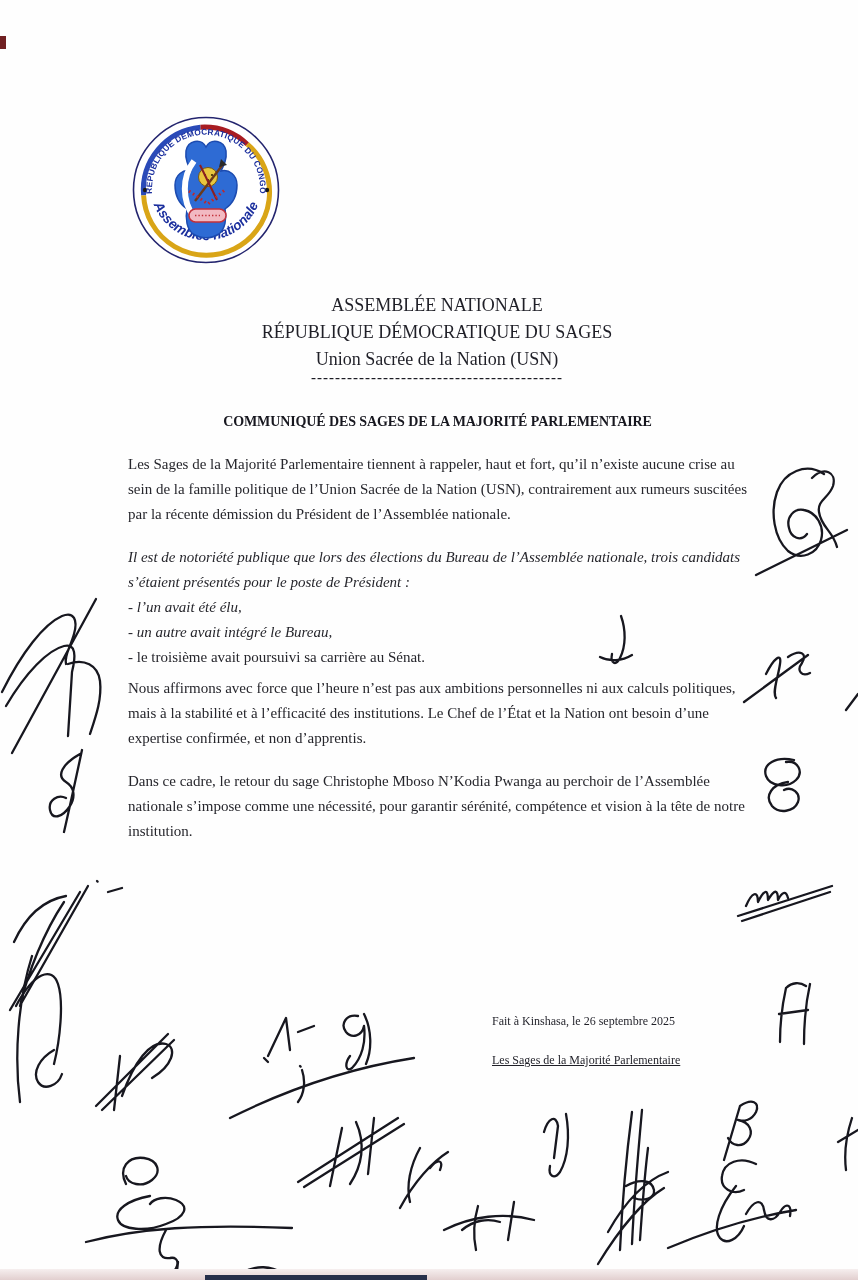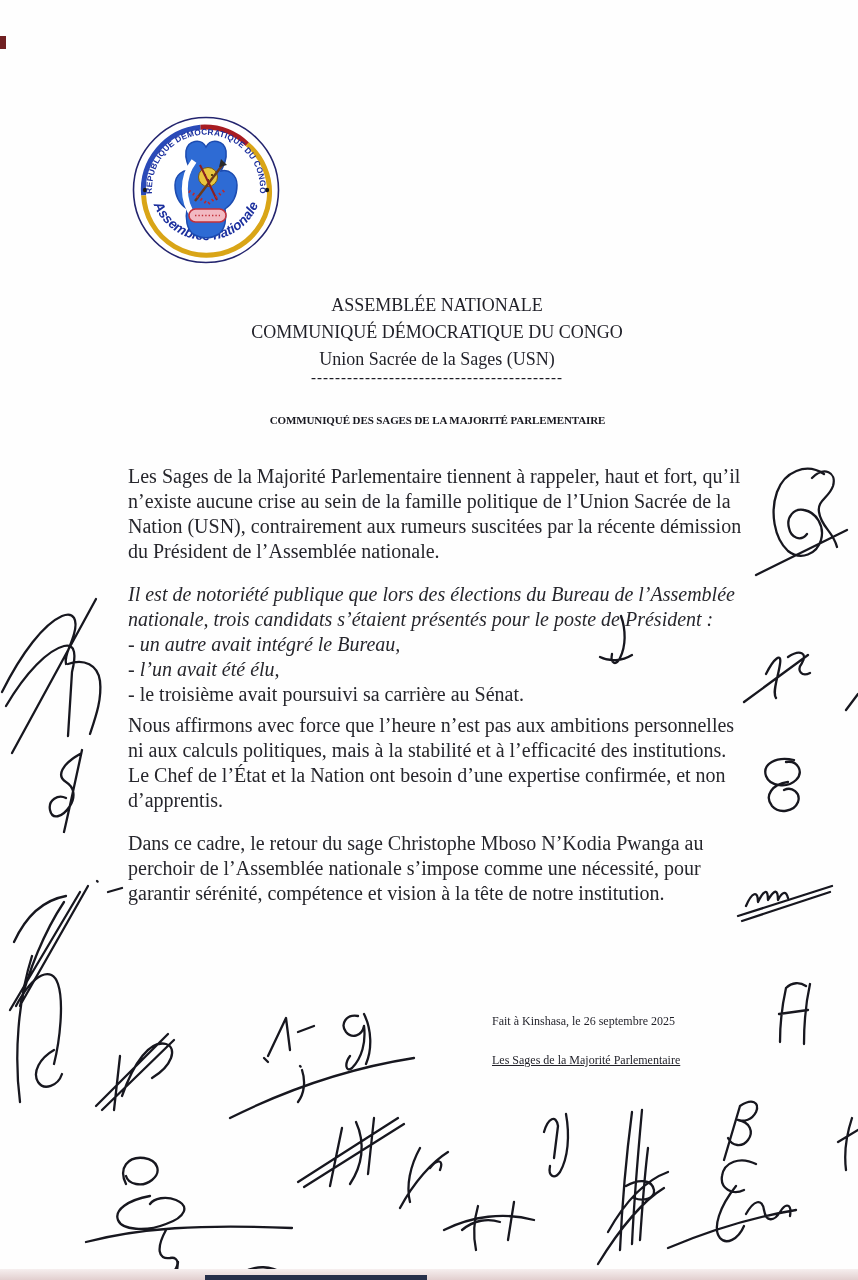--- a/index.html
+++ b/index.html
@@ -9,23 +9,23 @@
     font-family:"Liberation Serif","DejaVu Serif",serif;
     color:#26262c;
   }
   .scan-mark-red{position:absolute;left:0;top:36px;width:6px;height:13px;background:#702022;}
   .seal{position:absolute;left:131px;top:107px;}
   .hdr{position:absolute;left:127px;top:292px;width:620px;text-align:center;
        font-size:18px;line-height:27px;color:#1f1f27;}
   .sep{position:absolute;left:127px;top:369px;width:620px;text-align:center;
        font-size:15px;font-weight:bold;letter-spacing:1px;color:#1c1c24;}
   .doc-title{position:absolute;left:110px;top:414px;width:655px;text-align:center;
-       font-size:11px;font-weight:bold;letter-spacing:-0.1px;color:#17171f;}
-  .body-text{position:absolute;left:128px;top:464px;width:622px;
-       font-size:20px;line-height:25px;}
+       font-size:14px;font-weight:bold;letter-spacing:-0.1px;color:#17171f;}
+  .body-text{position:absolute;left:128px;top:452px;width:622px;
+       font-size:15px;line-height:25px;}
   .body-text p{margin:0 0 18px 0;}
   .body-text p.tight{margin:0;font-style:italic;}
   .body-text p.tight-last{margin:0 0 6px 0;}
   .signoff{position:absolute;left:492px;top:1014px;font-size:12px;color:#1f1f27;}
   .signoff .line2{margin-top:24px;text-decoration:underline;}
   .sig-overlay{position:absolute;left:0;top:0;pointer-events:none;}
   .watermark{position:absolute;left:0;top:1200px;width:858px;height:66px;}
   .bottom-band{position:absolute;left:0;bottom:0;width:858px;height:11px;
       background:linear-gradient(#f6efef,#e2cfcf);}
   .bottom-strip{position:absolute;left:205px;bottom:0;width:222px;height:5px;background:#27304a;}
@@ -70,33 +70,33 @@
       <path d="M90,52 L96,58 L88,60 Z" fill="#2a2a2a"></path>
       <path d="M69,58 L86,93" stroke="#8a1f1f" stroke-width="2"></path>
       <path d="M58,84 L77,97 L95,82" fill="none" stroke="#c22628" stroke-width="3" stroke-dasharray="1.6,3.1"></path>
       <rect x="58" y="102" width="37" height="13" rx="6.5" fill="#f2b9c2" stroke="#c2303a" stroke-width="1.5"></rect>
       <path d="M64,108.5 L89,108.5" stroke="#c2303a" stroke-width="1.6" stroke-dasharray="1.4,2"></path>
     </g>
   </svg>
 
   <div class="hdr">
     <div>ASSEMBLÉE NATIONALE</div>
-    <div>COMMUNIQUÉ DÉMOCRATIQUE DU CONGO</div>
-    <div>Union Sacrée de la Sages (USN)</div>
+    <div>RÉPUBLIQUE DÉMOCRATIQUE DU SAGES</div>
+    <div>Union Sacrée de la Nation (USN)</div>
   </div>
 
   <div class="sep">------------------------------------------</div>
 
   <div class="doc-title">COMMUNIQUÉ DES SAGES DE LA MAJORITÉ PARLEMENTAIRE</div>
 
   <div class="body-text">
     <p>Les Sages de la Majorité Parlementaire tiennent à rappeler, haut et fort, qu’il n’existe aucune crise au sein de la famille politique de l’Union Sacrée de la Nation (USN), contrairement aux rumeurs suscitées par la récente démission du Président de l’Assemblée nationale.</p>
     <p class="tight">Il est de notoriété publique que lors des élections du Bureau de l’Assemblée nationale, trois candidats s’étaient présentés pour le poste de Président :</p>
+    <p class="tight">- l’un avait été élu,</p>
     <p class="tight">- un autre avait intégré le Bureau,</p>
-    <p class="tight">- l’un avait été élu,</p>
     <p class="tight-last">- le troisième avait poursuivi sa carrière au Sénat.</p>
     <p>Nous affirmons avec force que l’heure n’est pas aux ambitions personnelles ni aux calculs politiques, mais à la stabilité et à l’efficacité des institutions. Le Chef de l’État et la Nation ont besoin d’une expertise confirmée, et non d’apprentis.</p>
     <p>Dans ce cadre, le retour du sage Christophe Mboso N’Kodia Pwanga au perchoir de l’Assemblée nationale s’impose comme une nécessité, pour garantir sérénité, compétence et vision à la tête de notre institution.</p>
   </div>
 
   <div class="signoff">
     <div>Fait à Kinshasa, le 26 septembre 2025</div>
     <div class="line2">Les Sages de la Majorité Parlementaire</div>
   </div>
 

